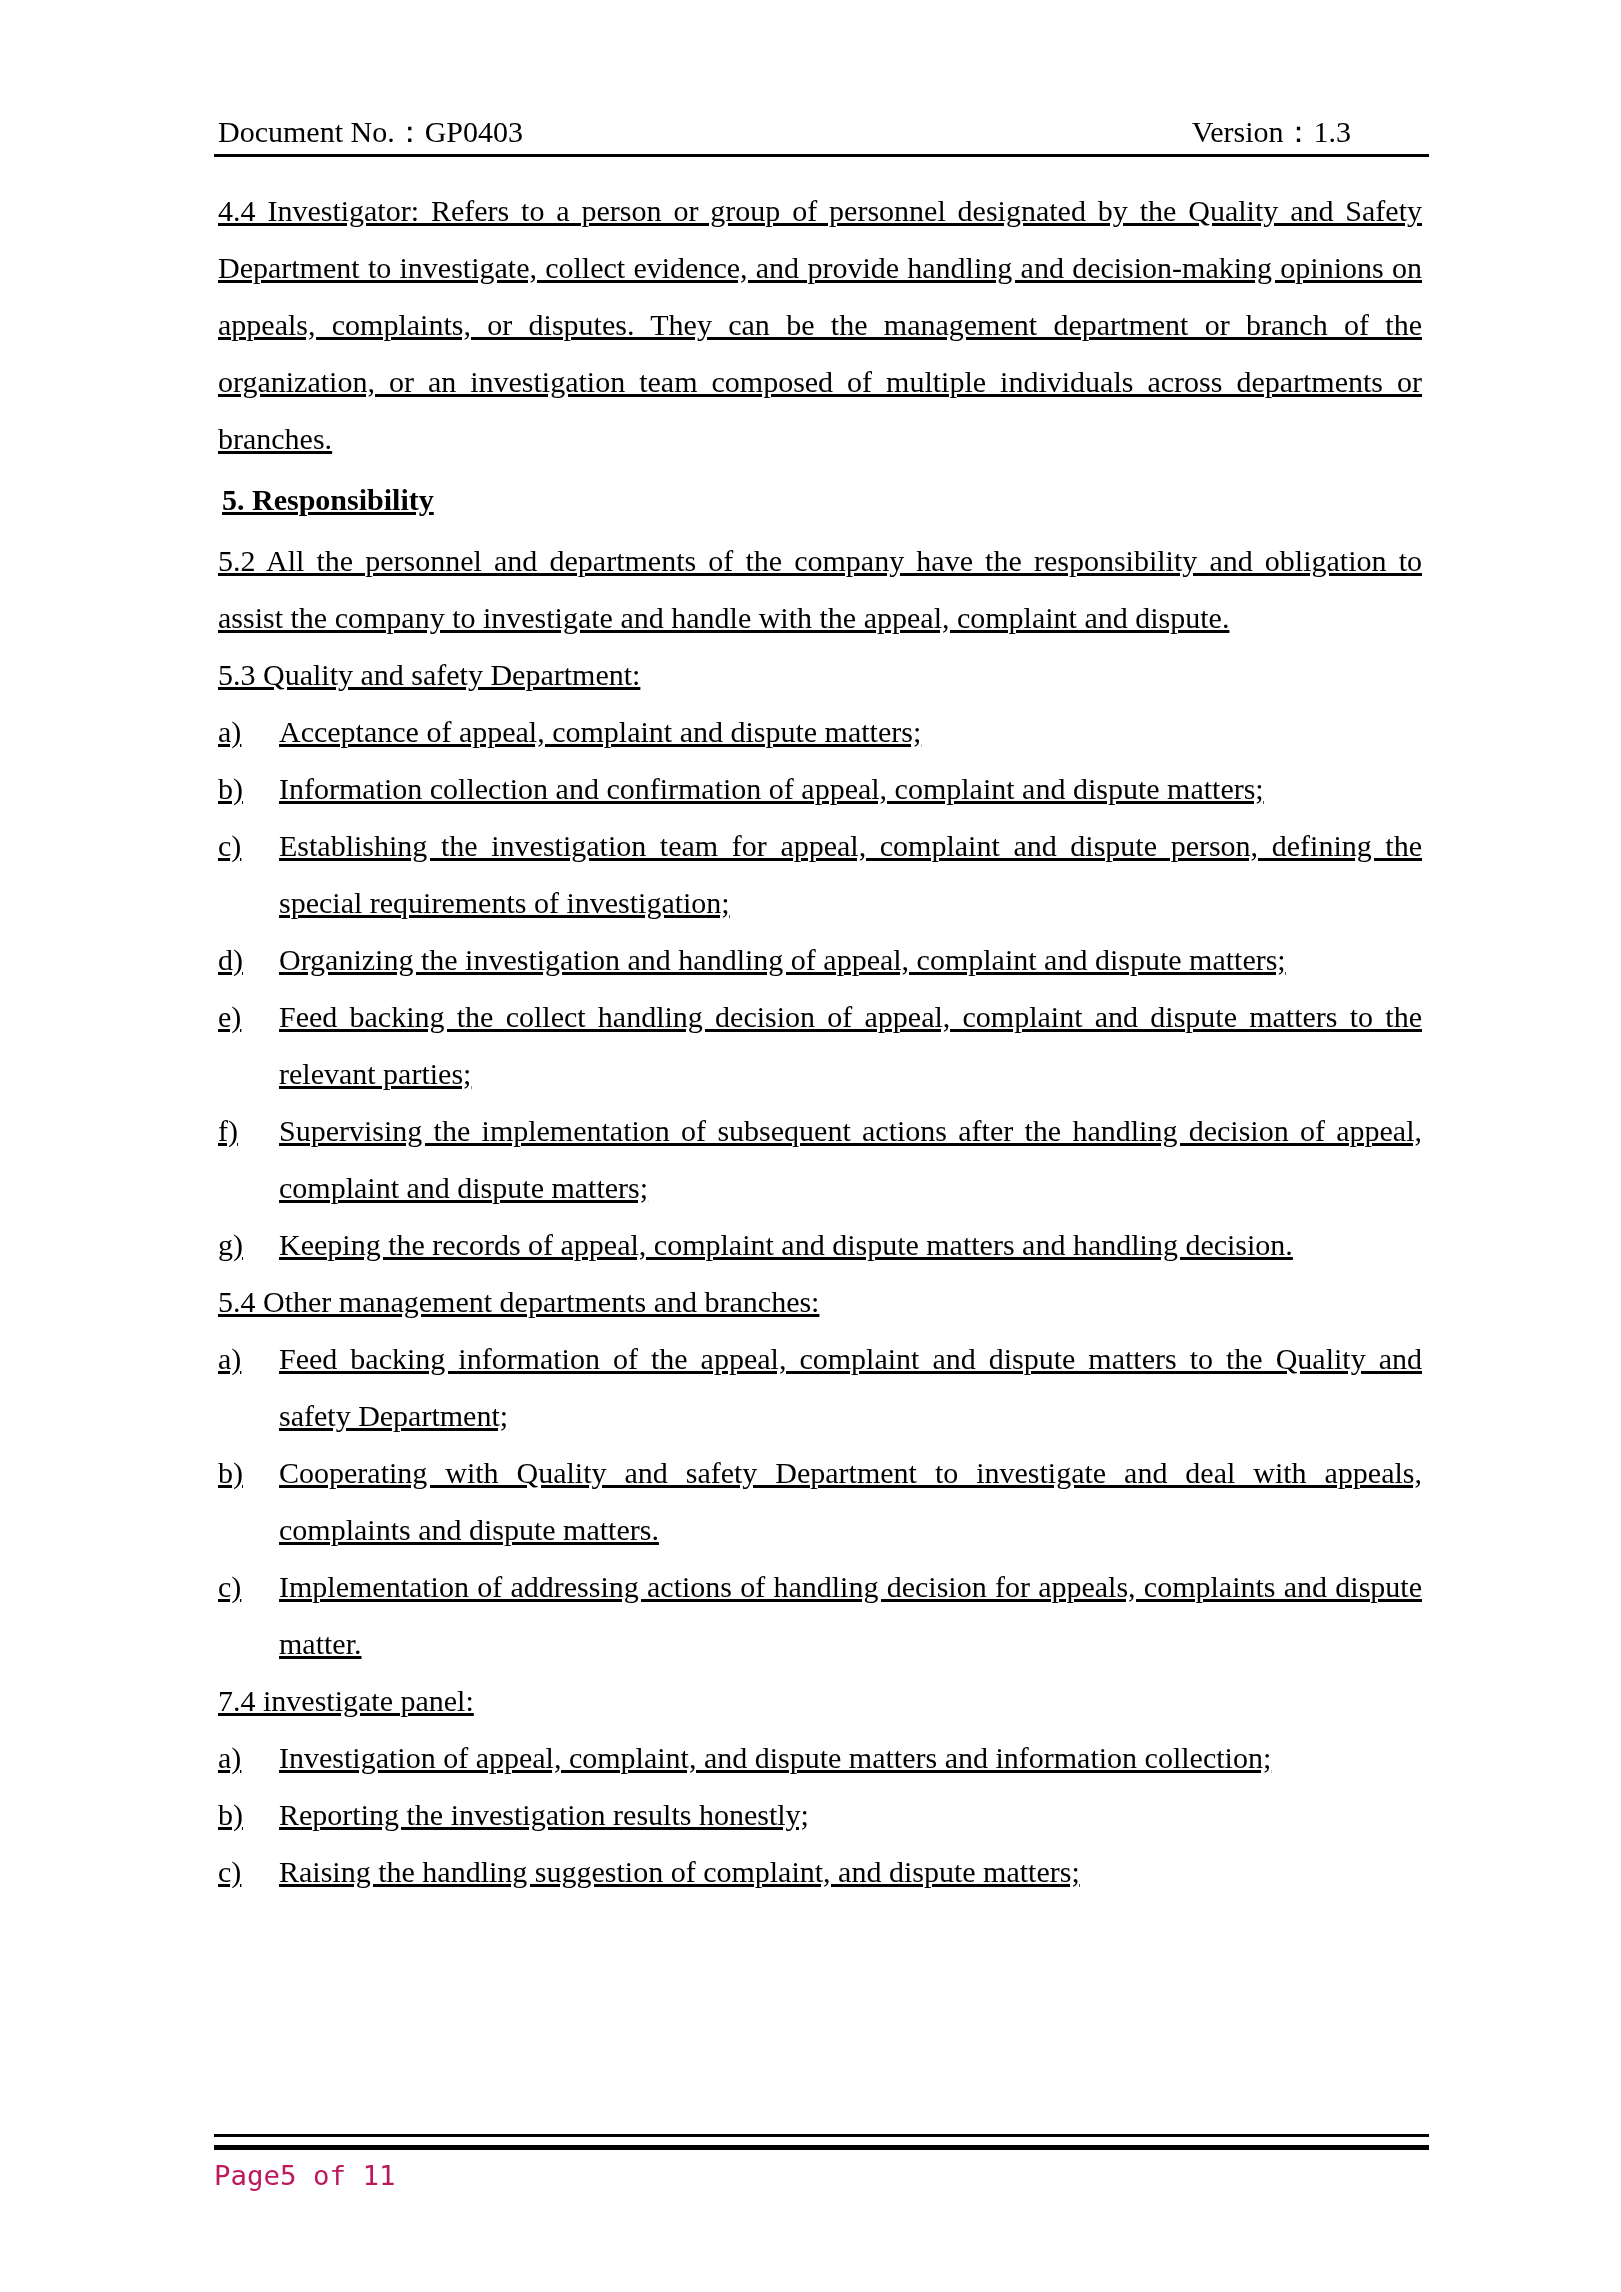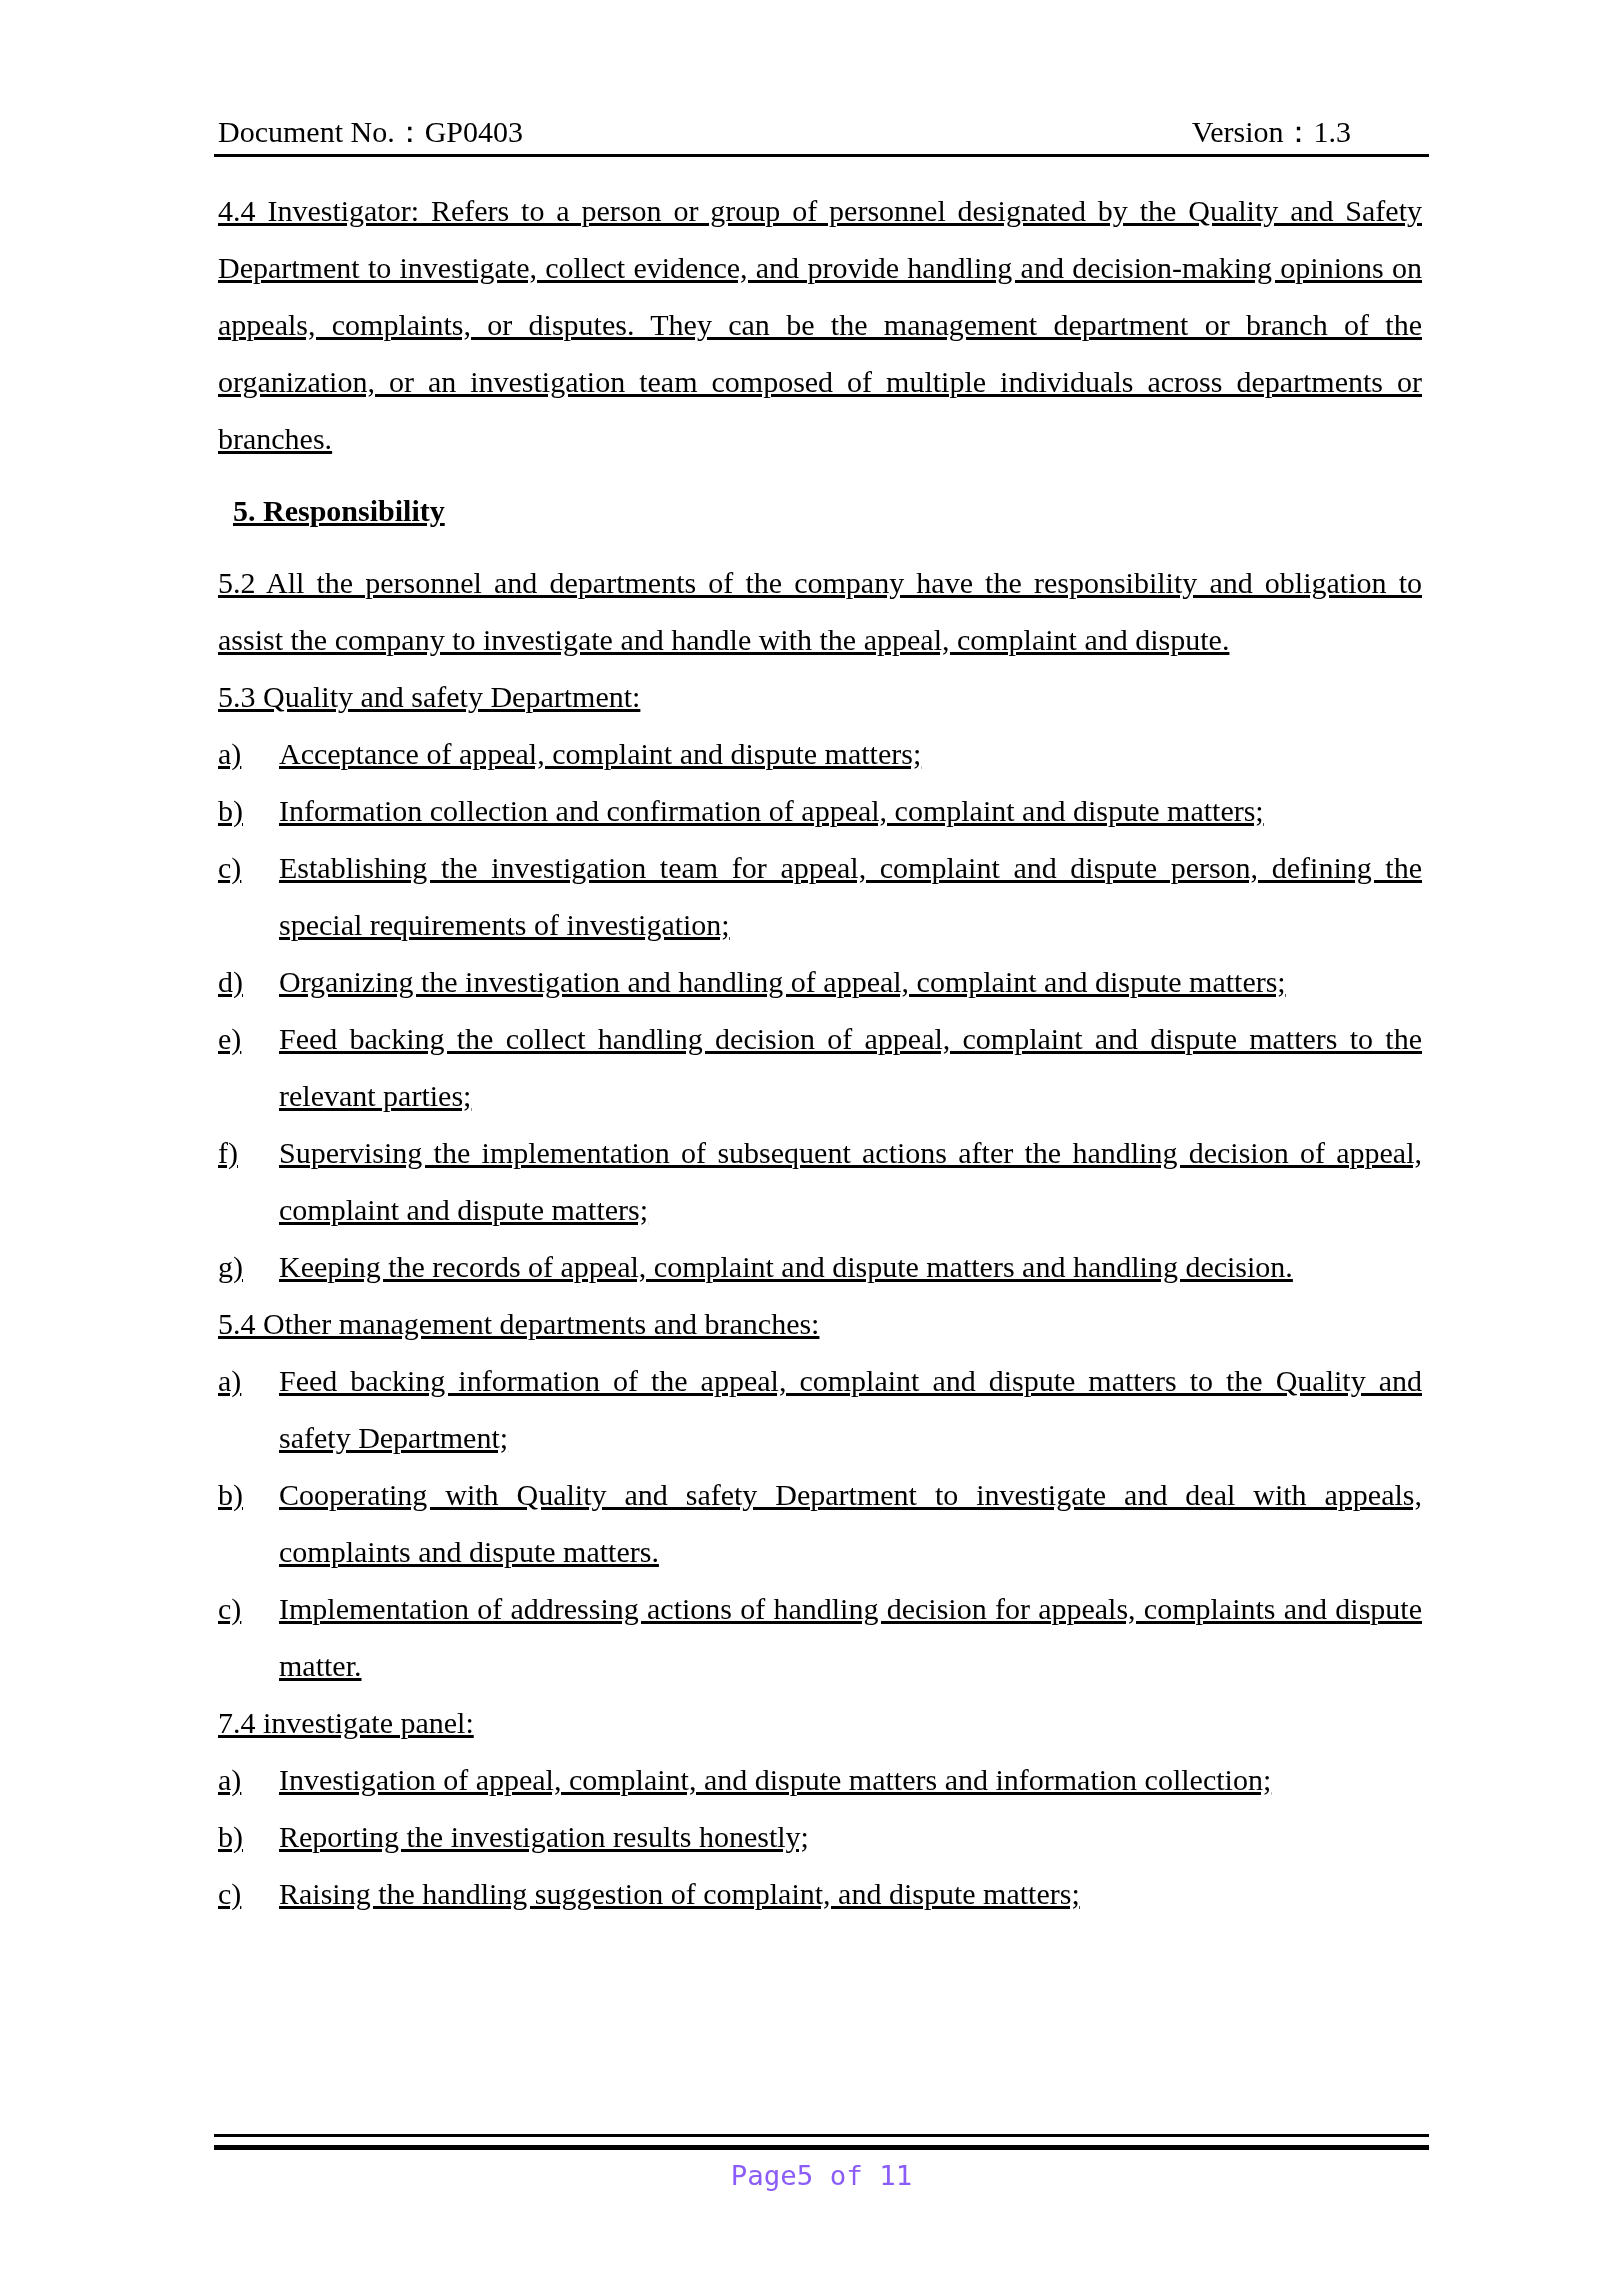--- a/index.html
+++ b/index.html
@@ -15,33 +15,33 @@
     .header-left { padding-left: 0; }
     .header-right { padding-right: 71px; text-align: right; }
     .header-rule {
       position: absolute; left: 214px; top: 154px; width: 1215px; height: 2.9px; background: #000;
     }
     .body-text {
       position: absolute; left: 218px; top: 182px; width: 1204px;
       font-size: 30px; line-height: 57px; text-decoration: underline;
     }
     .para { margin: 0; text-align: justify; text-align-last: left; }
-    .heading { margin: 15px; font-weight: bold; }
+    .heading { margin: 4px; font-weight: bold; }
     .item { display: flex; margin: 0; }
     .item .label { flex: 0 0 61px; }
     .item .text { flex: 1; text-align: justify; text-align-last: left; }
     .footer-rule1 {
       position: absolute; left: 214px; top: 2134px; width: 1215px; height: 2.9px; background: #000;
     }
     .footer-rule2 {
       position: absolute; left: 214px; top: 2145px; width: 1215px; height: 4.9px; background: #000;
     }
     .footer {
-      position: absolute; left: 214px; top: 2156px; width: 1215px; text-align: center;
-      font-family: "DejaVu Sans Mono", "Liberation Mono", monospace; font-size: 27.4px; color: #8b5cf6;
+      position: absolute; left: 214px; top: 2156px; width: 1215px; text-align: left;
+      font-family: "DejaVu Sans Mono", "Liberation Mono", monospace; font-size: 27.4px; color: #be185d;
       line-height: 39px;
     }
   </style>
 </head>
 <body>
 
 <div class="header">
   <span class="header-left">Document No.：GP0403</span>
   <span class="header-right">Version：1.3</span>
 </div>

